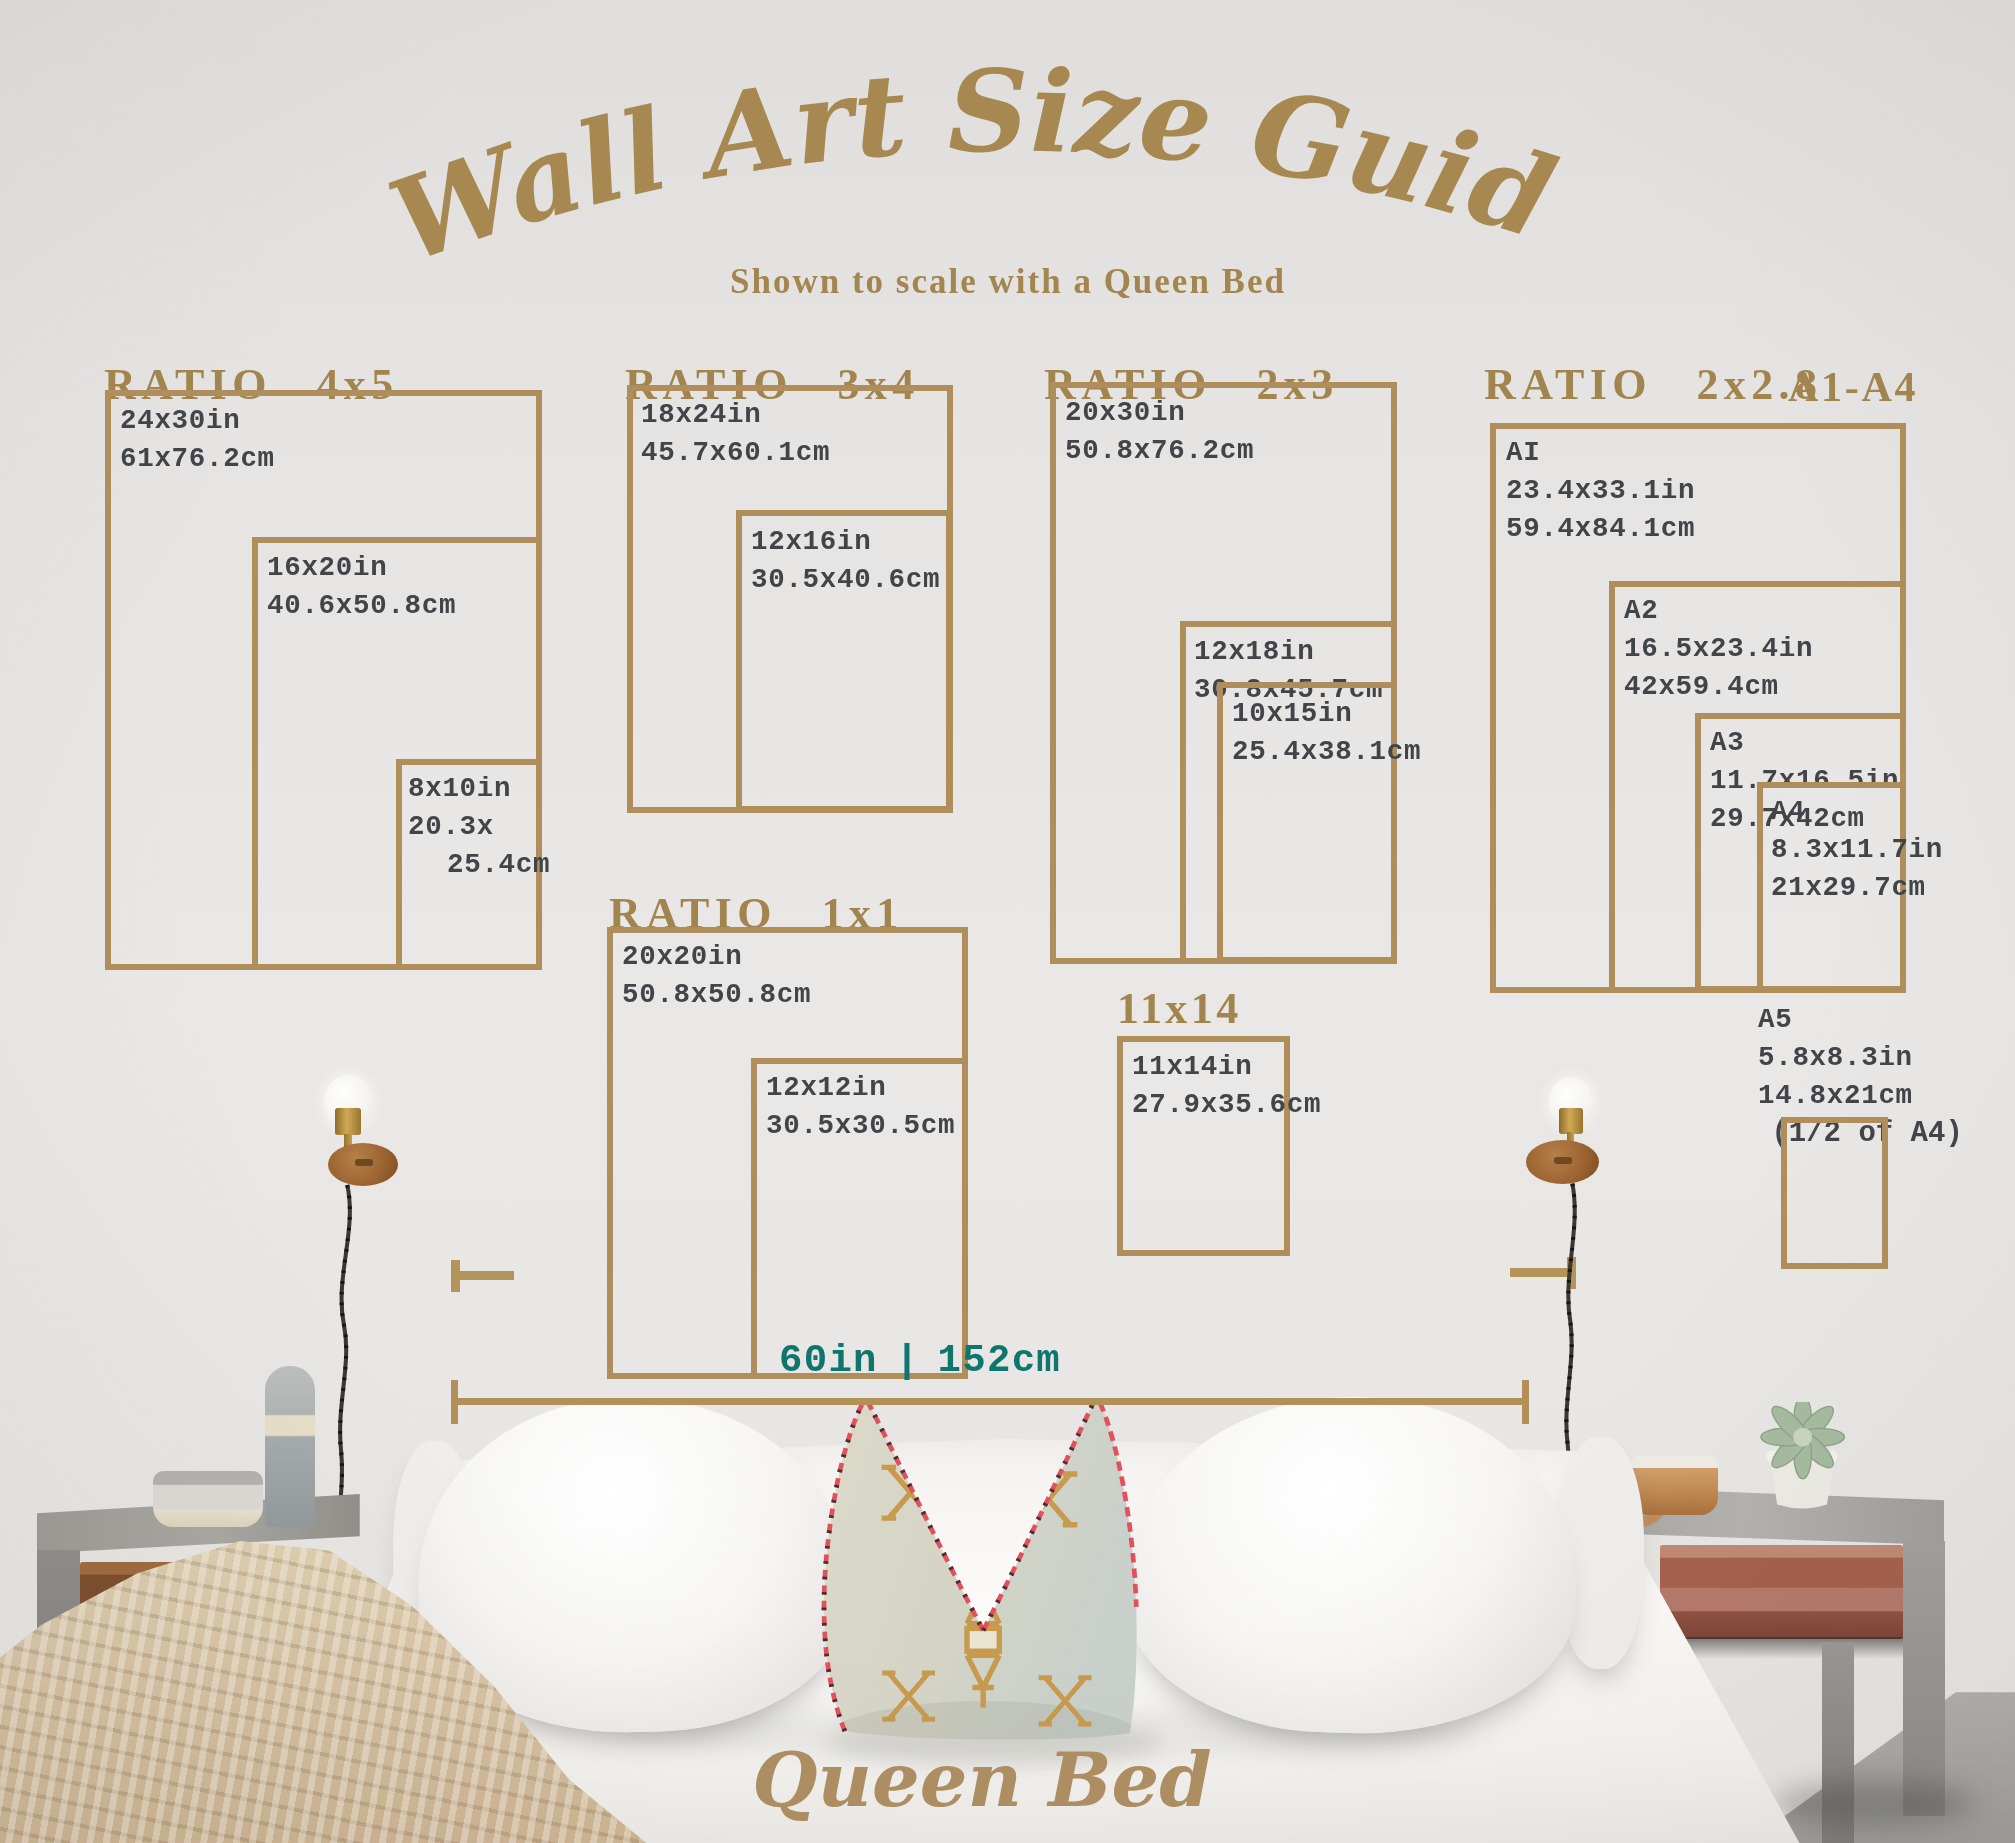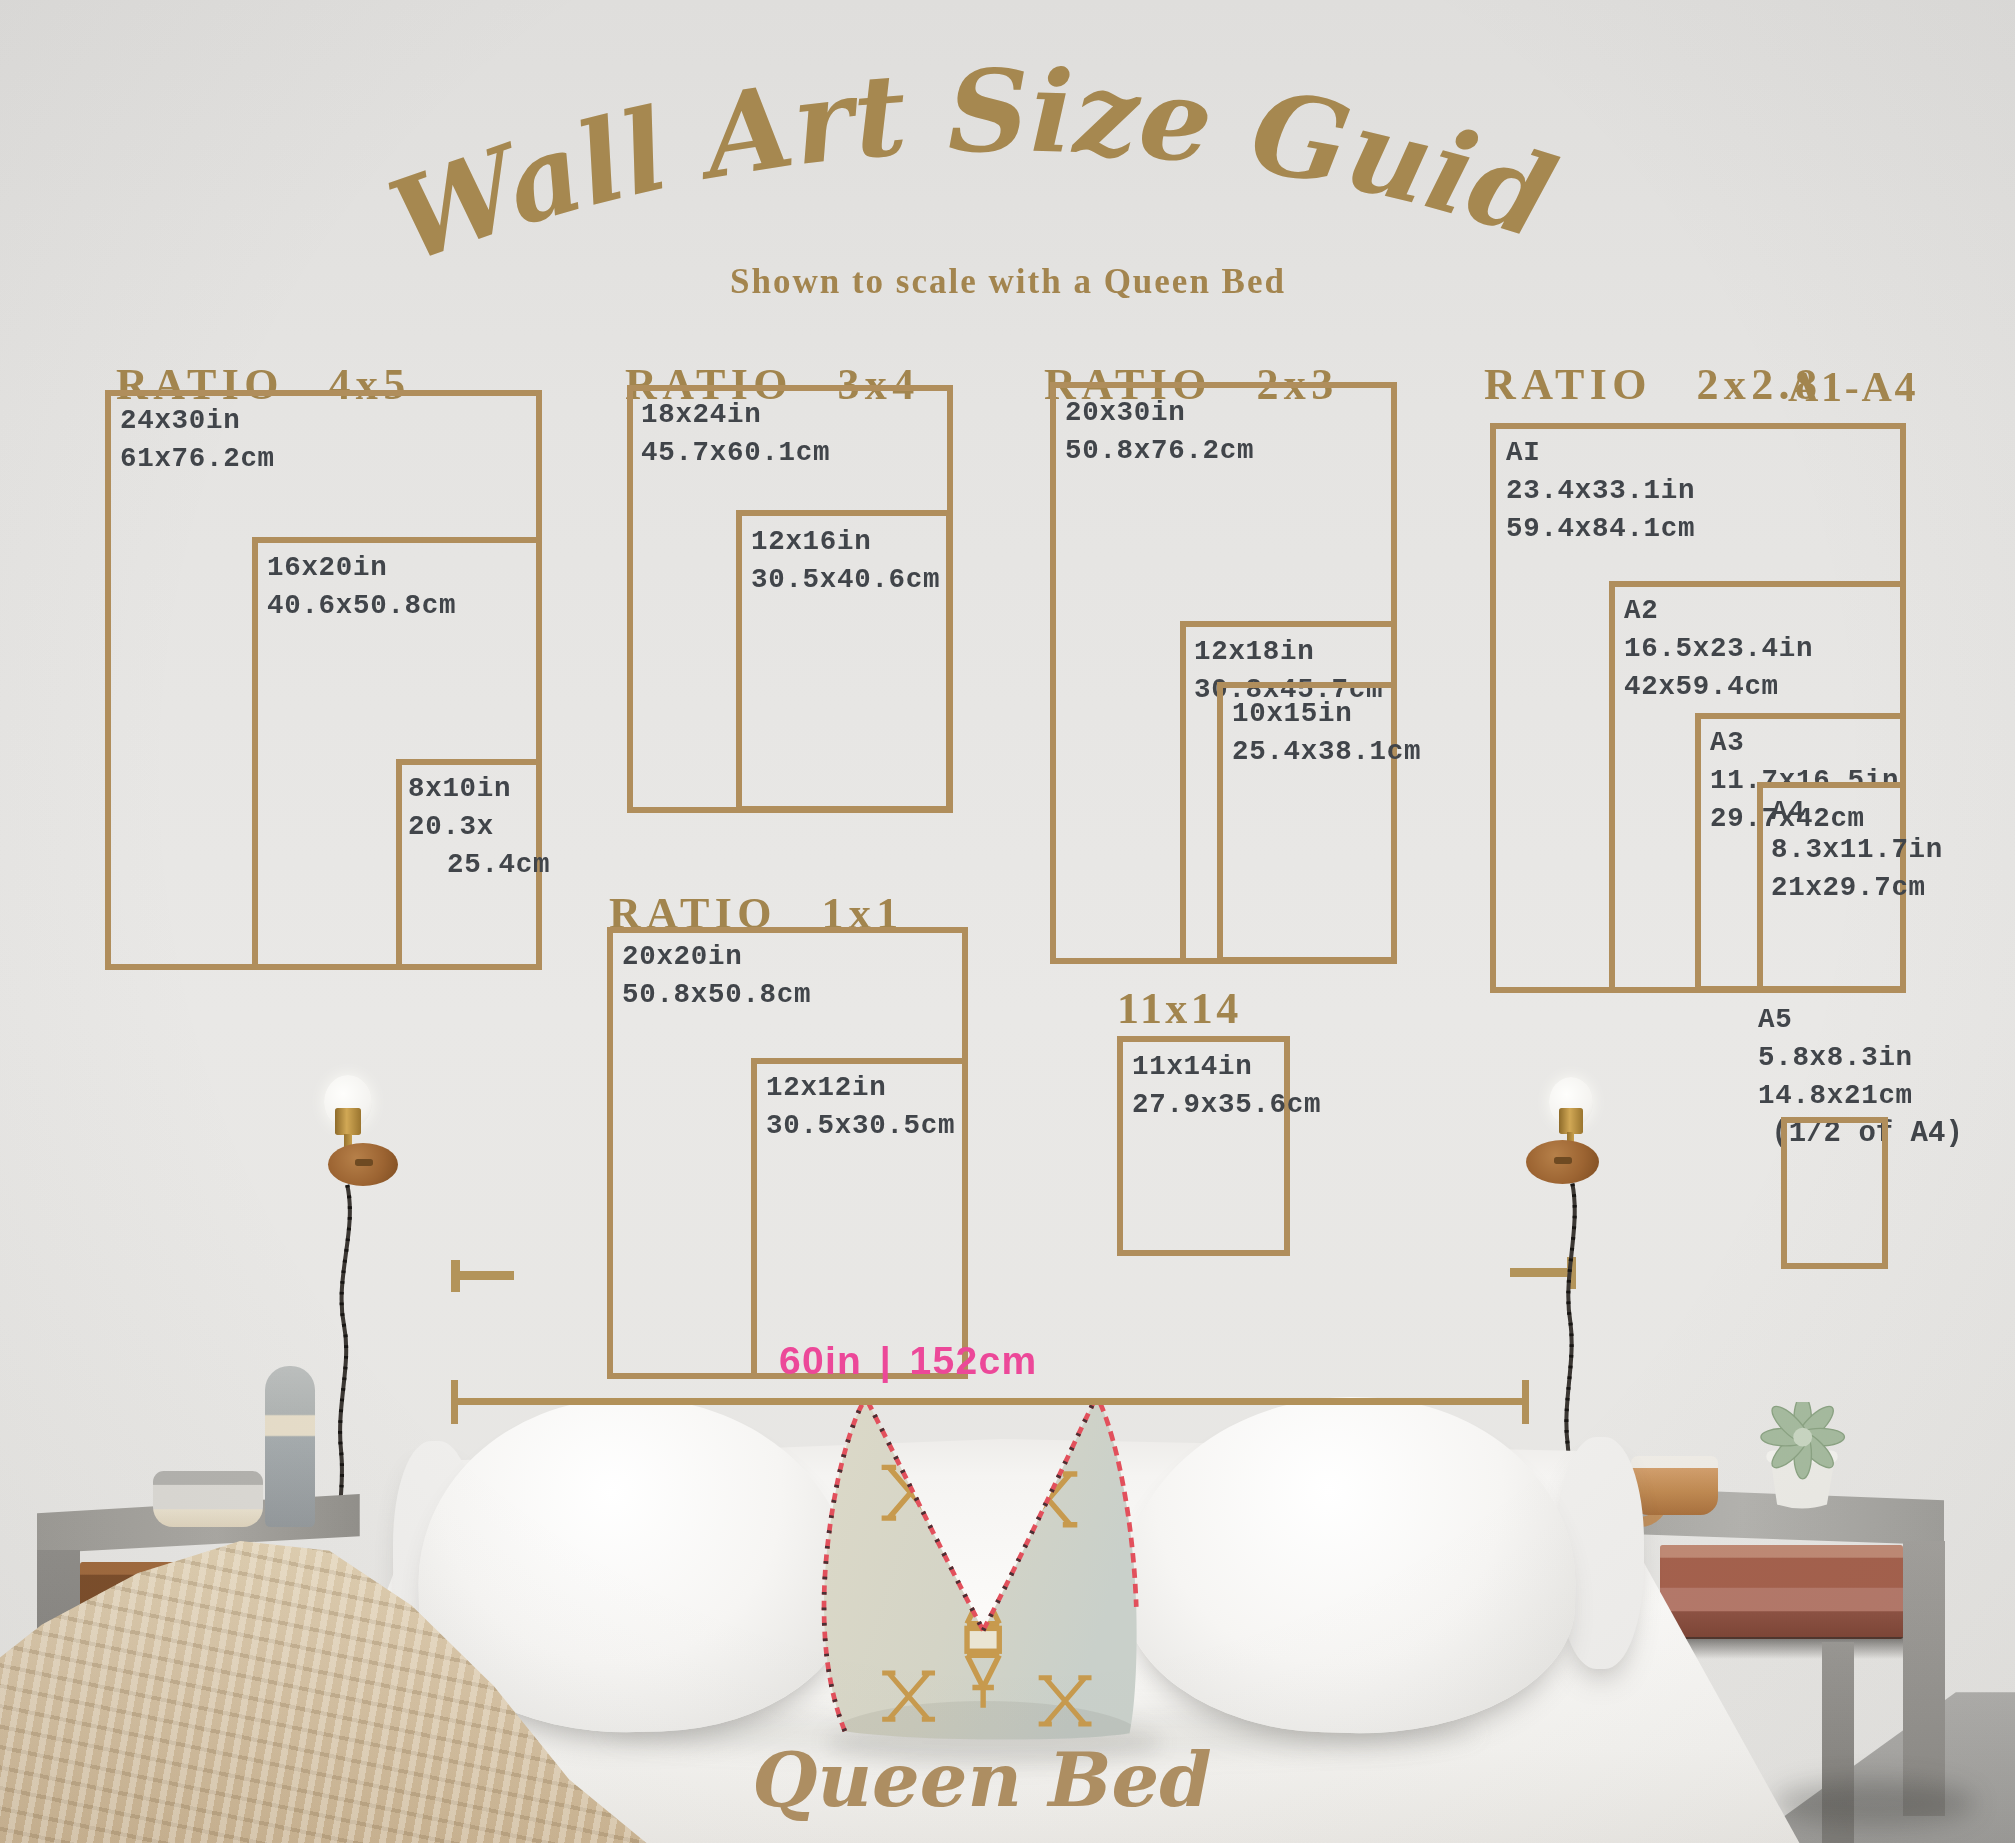--- a/index.html
+++ b/index.html
@@ -11,21 +11,21 @@
   .abs{position:absolute}
   .rect{position:absolute;border:6.7px solid #b08e5c;box-sizing:border-box}
   .lbl{position:absolute;font-family:"Liberation Mono",monospace;font-weight:700;
        font-size:27.5px;line-height:38px;color:#41454a;letter-spacing:0.7px;white-space:nowrap}
   .lbl .ind{padding-left:39px}
   .lbl .note{font-size:29px;padding-left:13.4px;letter-spacing:0}
   .hdg{position:absolute;font-family:"Liberation Serif",serif;font-weight:700;
        font-size:44px;line-height:44px;color:#a2854e;letter-spacing:5.4px;word-spacing:28px;white-space:nowrap}
   .gold-script{font-family:"DejaVu Serif",serif;font-style:italic;font-weight:700;color:#ad8e62}
   .meas{position:absolute;display:flex;align-items:baseline;gap:17.5px;
-        font-family:Liberation Sans, sans-serif;font-weight:700;font-size:39px;color:#ec4899;letter-spacing:1.3px}
+        font-family:Liberation Mono, monospace;font-weight:700;font-size:39px;color:#0f766e;letter-spacing:1.3px}
   .tick{position:absolute;width:6.7px;height:44px;background:#b29159}
   .mline{position:absolute;height:6.7px;background:#b29159}
   .overlay{z-index:20}
   .wood-l{background:linear-gradient(180deg,#a06a3e 0%,#a06a3e 13%,#7c4e2b 14%,#7c4e2b 45%,#8a5733 46%,#8a5733 70%,#6b4023 71%,#5f3a20 100%),
            repeating-linear-gradient(178deg,rgba(0,0,0,.10) 0 4px,rgba(255,255,255,.05) 4px 8.7px)}
   .wood-r{background:linear-gradient(180deg,#c08a75 0%,#c08a75 13%,#a5614d 14%,#a5614d 45%,#b5796a 46%,#b5796a 70%,#8e5243 71%,#7d4536 100%),
            repeating-linear-gradient(182deg,rgba(0,0,0,.08) 0 4px,rgba(255,255,255,.05) 4px 8.7px)}
   .pillow{position:absolute;background:radial-gradient(circle at 45% 28%,#ffffff 0%,#f6f5f3 50%,#e7e6e3 82%,#dbdad7 100%);
           box-shadow:0 20px 30px -14.8px rgba(90,88,84,.45)}
 </style>
@@ -168,21 +168,21 @@
 <svg class="abs overlay" style="left:322px;top:44px" width="1370" height="255" viewBox="0 0 2040 380">
   <defs>
       <path id="arc" d="M 200,302 Q 1020,16 1840,302"></path>
     </defs>
   <text class="gold-script" font-family="DejaVu Serif, serif" font-style="italic" font-weight="700" font-size="168" fill="#a68850">
     <textPath href="#arc" startOffset="50%" text-anchor="middle">Wall Art Size Guide</textPath>
   </text>
 </svg>
 <div class="abs overlay" style="left:1008px;top:262px;transform:translateX(-50%);font-family:'Liberation Serif',serif;font-weight:600;font-size:35px;letter-spacing:2px;color:#a3854f;white-space:nowrap">Shown to scale with a Queen Bed</div>
 
-<div class="hdg overlay" style="left:116px;top:363px">RATIO  4x5</div>
+<div class="hdg overlay" style="left:104px;top:363px">RATIO  4x5</div>
 <div class="hdg overlay" style="left:625px;top:363px">RATIO  3x4</div>
 <div class="hdg overlay" style="left:1044px;top:363px">RATIO  2x3</div>
 <div class="hdg overlay" style="left:1484px;top:363px">RATIO  2x2.8</div>
 <div class="hdg overlay" style="left:1788px;top:365px;font-size:42px;letter-spacing:2.7px">A1-A4</div>
 <div class="hdg overlay" style="left:609px;top:892px">RATIO  1x1</div>
 <div class="hdg overlay" style="left:1117px;top:987px;letter-spacing:3.4px">11x14</div>
 
 <div class="rect overlay" style="left:105px;top:390px;width:437px;height:580px"></div>
 <div class="lbl overlay" style="left:120px;top:402px">
   <div>24x30in</div>

